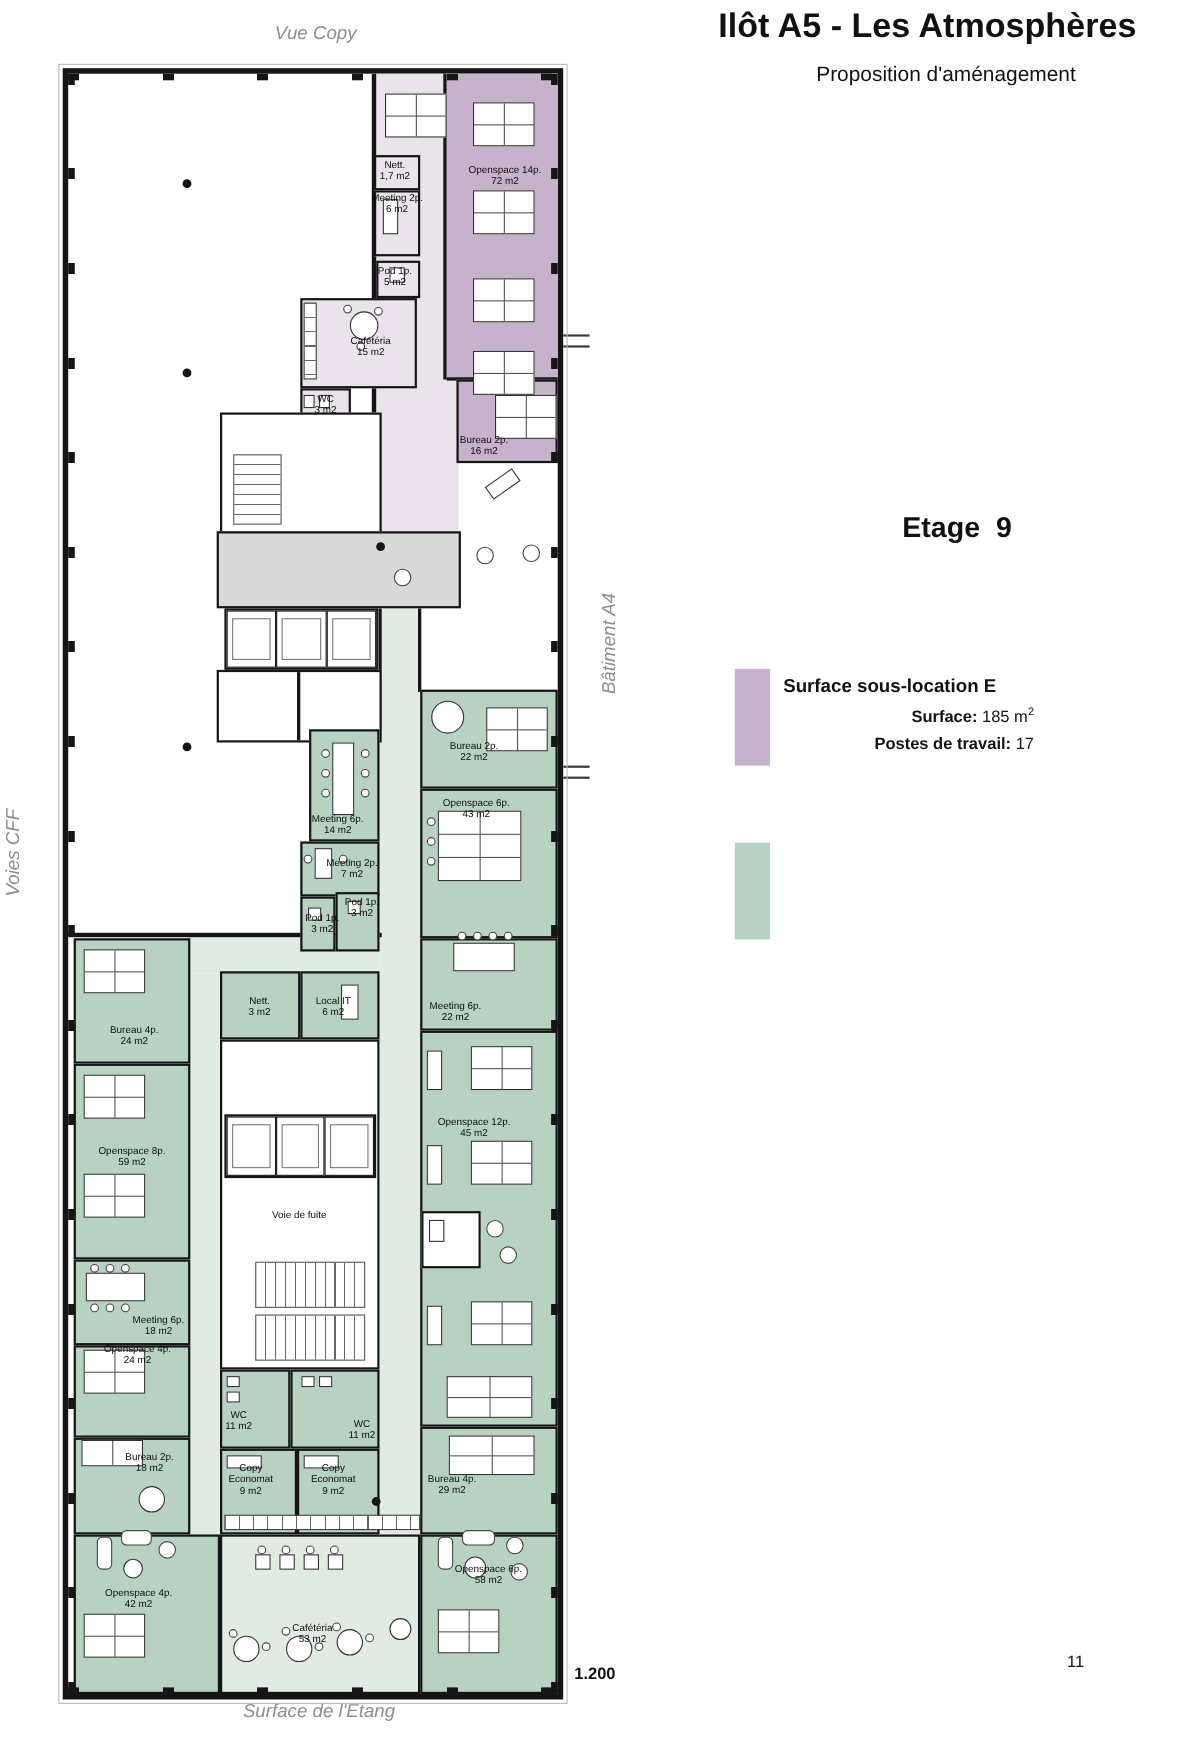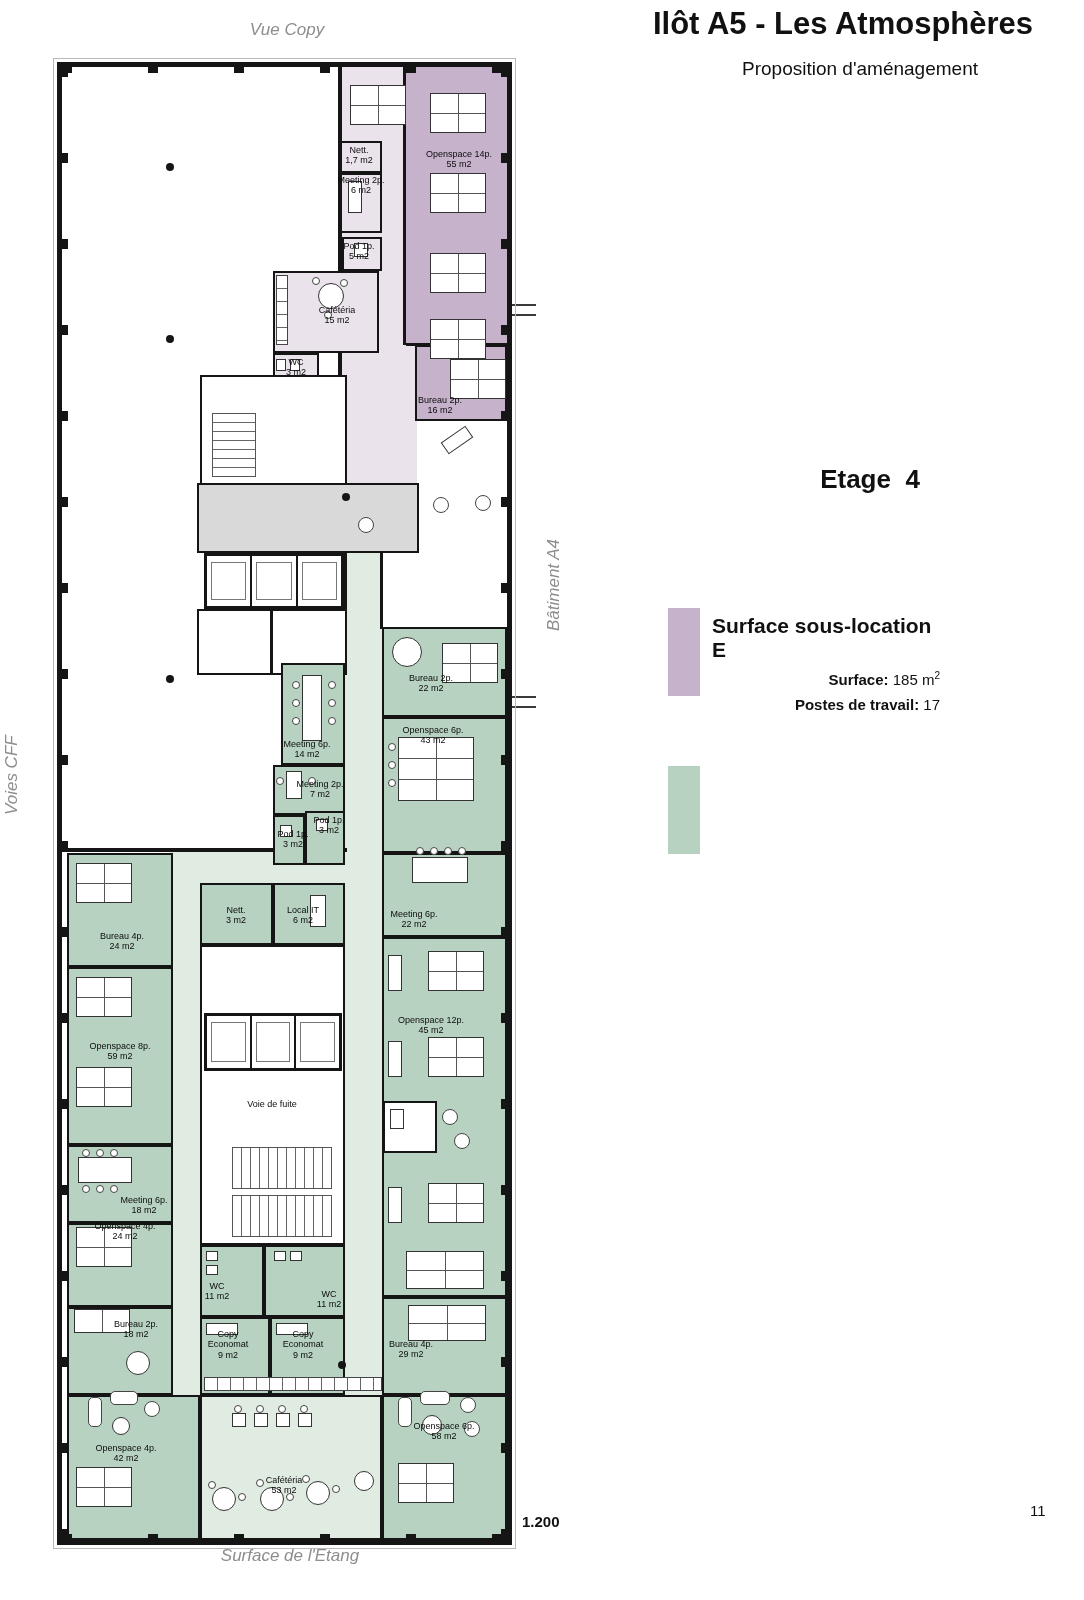--- a/index.html
+++ b/index.html
@@ -83,27 +83,27 @@
   #title { position:absolute; left:618px; top:6px; width:450px; text-align:center;
            font-size:31px; font-weight:bold; letter-spacing:0; }
   #subtitle { position:absolute; left:660px; top:58px; width:400px; text-align:center;
               font-size:19px; }
   #etage { position:absolute; left:760px; top:464px; width:220px; text-align:center;
            font-size:26px; font-weight:bold; white-space:pre; }
 
   .leg { position:absolute; left:668px; width:272px; display:flex; gap:12px; }
   .leg .sw  { width:32px; height:88px; flex:none; }
   .leg .txt { flex:1; display:flex; flex-direction:column; gap:8px; padding-top:6px; }
-  .leg .name { font-size:21px; font-weight:bold; }
+  .leg .name { font-size:17px; font-weight:bold; }
   .leg .line { font-size:15px; text-align:right; }
   .leg .line b { font-weight:bold; }
   .leg sup { font-size:10px; }
 
   #scale   { position:absolute; left:522px; top:1513px; font-size:15px; font-weight:bold; }
-  #pagenum { position:absolute; left:1030px; top:1502px; font-size:15px; }
+  #pagenum { position:absolute; left:970px; top:1502px; font-size:15px; }
 </style>
 </head>
 <body>
 
 <div class="ctx" style="left:207px;top:20px;width:160px;text-align:center">Vue Copy</div>
 <div class="ctx vert" style="left:2px;top:690px;height:170px;text-align:center">Voies CFF</div>
 <div class="ctx vert" style="left:544px;top:515px;height:140px;text-align:center">Bâtiment A4</div>
 <div class="ctx" style="left:195px;top:1546px;width:190px;text-align:center">Surface de l'Etang</div>
 
 <div class="stub" style="left:512px;top:304px"></div>
@@ -300,21 +300,21 @@
   <div class="rl" style="left:297px;top:78px">
       <span>Nett.</span>
       <span>1,7 m2</span>
     </div>
   <div class="rl" style="left:299px;top:108px">
       <span>Meeting 2p.</span>
       <span>6 m2</span>
     </div>
   <div class="rl" style="left:397px;top:82px">
       <span>Openspace 14p.</span>
-      <span>55 m2</span>
+      <span>72 m2</span>
     </div>
   <div class="rl" style="left:297px;top:174px">
       <span>Pod 1p.</span>
       <span>5 m2</span>
     </div>
   <div class="rl" style="left:275px;top:238px">
       <span>Cafétéria</span>
       <span>15 m2</span>
     </div>
   <div class="rl" style="left:234px;top:290px">
@@ -418,21 +418,21 @@
     </div>
   <div class="rl" style="left:222px;top:1408px">
       <span>Cafétéria</span>
       <span>53 m2</span>
     </div>
 
 </div>
 
 <div id="title">Ilôt A5 - Les Atmosphères</div>
 <div id="subtitle">Proposition d'aménagement</div>
-<div id="etage">Etage  4</div>
+<div id="etage">Etage  9</div>
 
 <div class="leg" id="legE" style="top:608px">
   <div class="sw" style="background: rgb(198, 178, 202);"></div>
   <div class="txt">
     <div class="name">Surface sous-location E</div>
     <div class="line">
       <b>Surface:</b> <span>185 m</span><sup>2</sup>
     </div>
     <div class="line">
       <b>Postes de travail:</b> <span>17</span>

